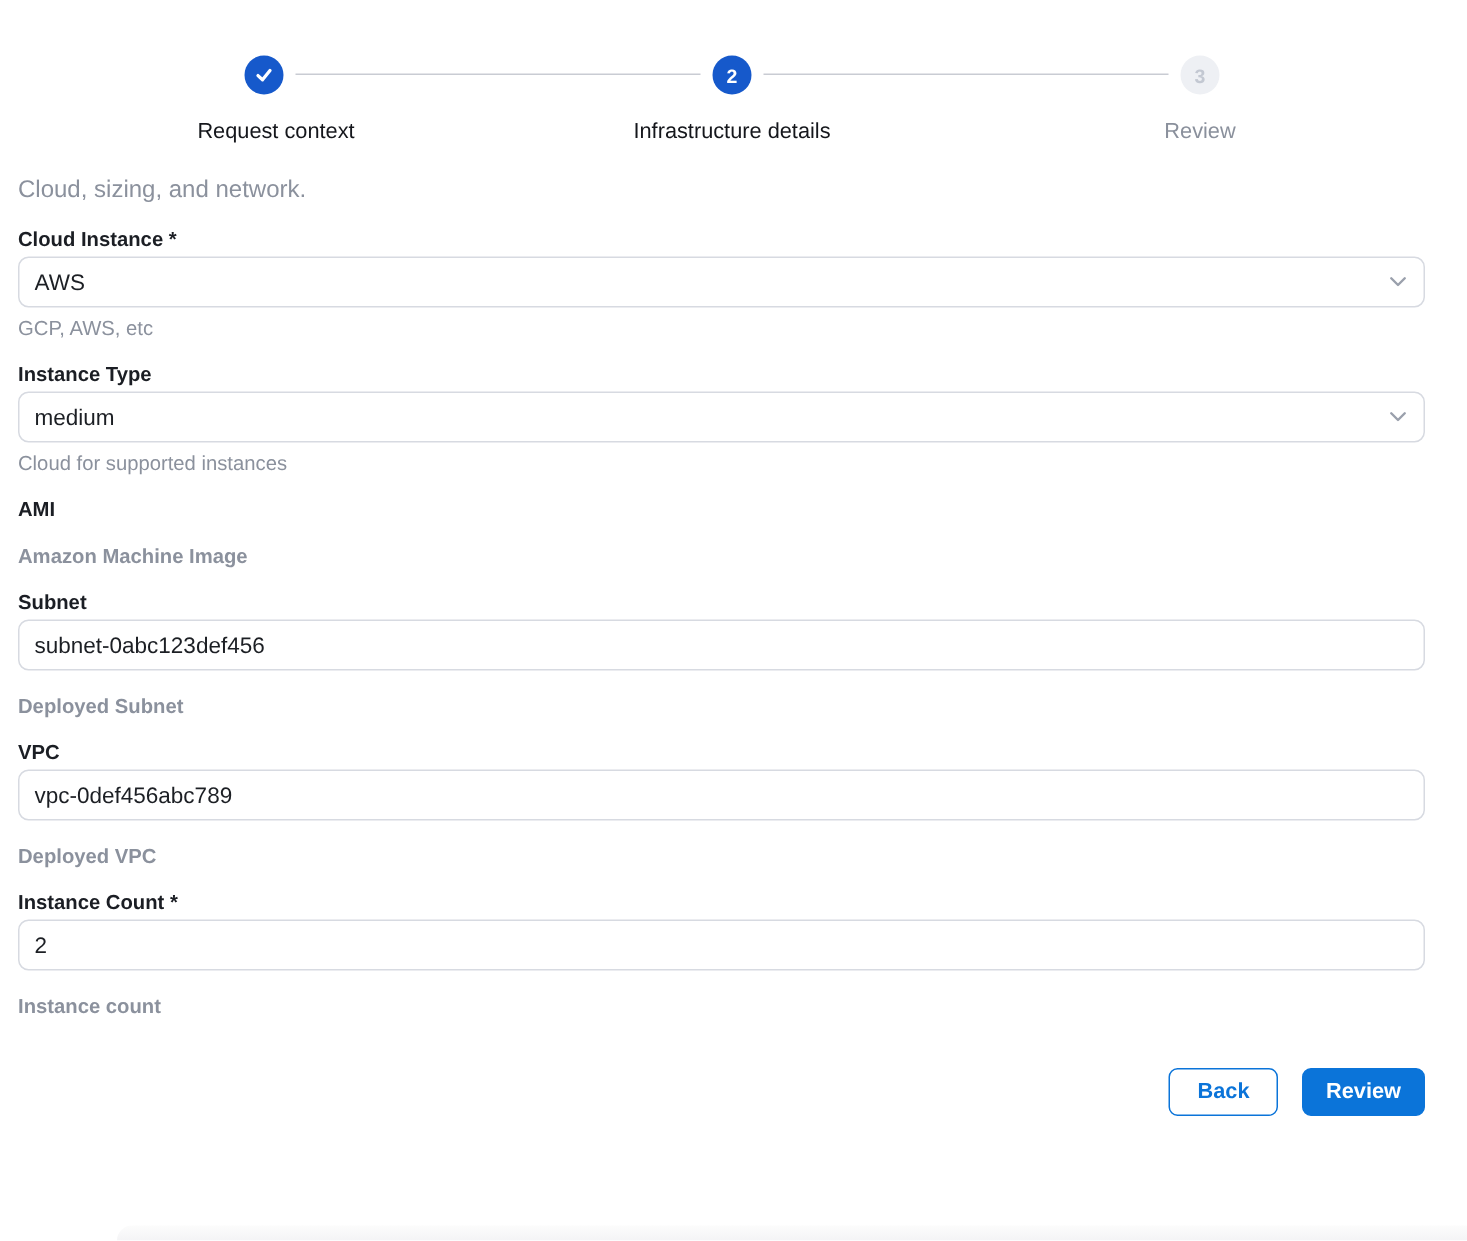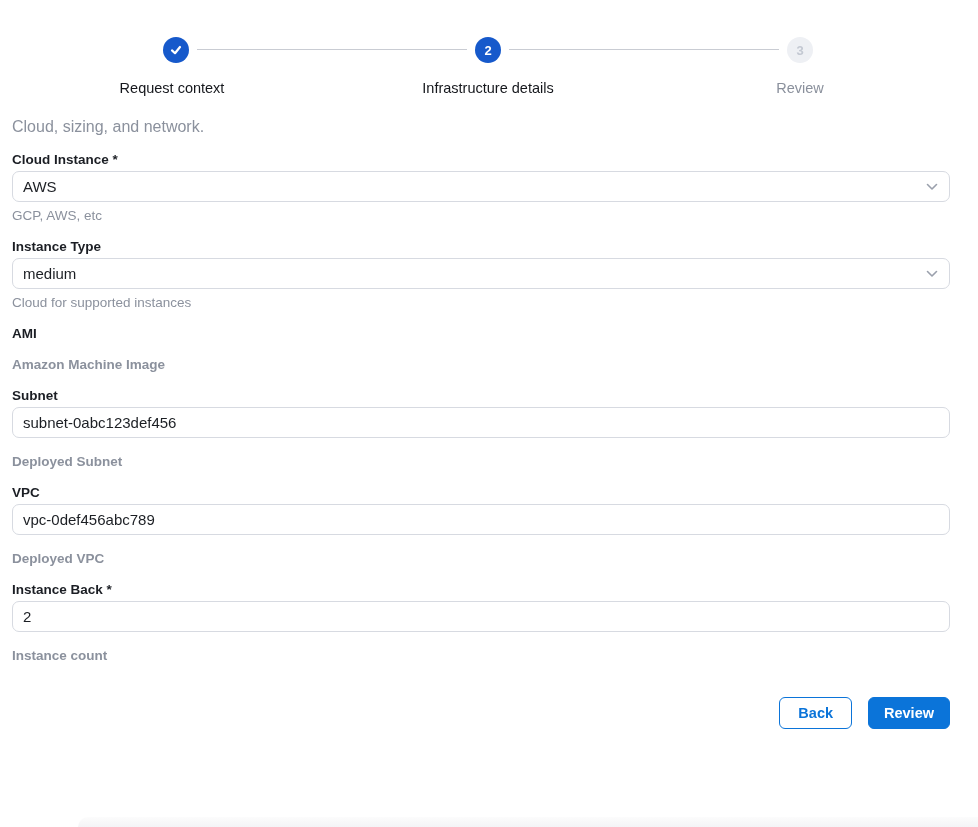--- a/index.html
+++ b/index.html
@@ -36,21 +36,21 @@
   .form { margin: 0 28px 0 12px; width: 938px; }
   .subtitle { margin-top: 18px; font-size: 16px; color: #8b919d; }
   .field-label {
     margin-top: 16px; margin-bottom: 4px;
     font-size: 13.5px; font-weight: 700; color: #1b1e24;
   }
   .input-wrap { position: relative; width: 938px; }
   .text-input {
     width: 938px; height: 31px;
     border: 1px solid #d7dae1; border-radius: 7px;
-    padding: 1px 10px; font-size: 15px; color: #1c1f24;
+    padding: 16px 10px; font-size: 15px; color: #1c1f24;
     font-family: "Liberation Sans", sans-serif;
     background: #ffffff; outline: none; display: block;
   }
   .select .text-input { padding-right: 34px; }
   .chevron {
     position: absolute; right: 12px; top: 50%; transform: translateY(-50%);
     display: flex; pointer-events: none;
   }
   .helper { font-size: 13.5px; color: #8b919d; }
   .helper.near { margin-top: 6px; }
@@ -93,21 +93,21 @@
     </svg>
   </div>
   <div class="step-line" style="left:197px; width:270px"></div>
   <div class="step-circle active" style="left:475px">
     <span>2</span>
   </div>
   <div class="step-line" style="left:509px; width:270px"></div>
   <div class="step-circle todo" style="left:787px">
     <span>3</span>
   </div>
-  <div class="step-label" style="left:172px">Request context</div>
+  <div class="step-label" style="left:184px">Request context</div>
   <div class="step-label" style="left:488px">Infrastructure details</div>
   <div class="step-label muted" style="left:800px">Review</div>
 </div>
 
 <div class="form">
   <p class="subtitle">Cloud, sizing, and network.</p>
 
   <div class="field-label">Cloud Instance *</div>
   <div class="input-wrap select">
     <input class="text-input" type="text" readonly="" value="AWS" style="">
@@ -138,21 +138,21 @@
     <input class="text-input" type="text" value="subnet-0abc123def456" style="">
   </div>
   <div class="helper far">Deployed Subnet</div>
 
   <div class="field-label">VPC</div>
   <div class="input-wrap">
     <input class="text-input" type="text" value="vpc-0def456abc789" style="">
   </div>
   <div class="helper far">Deployed VPC</div>
 
-  <div class="field-label">Instance Back *</div>
+  <div class="field-label">Instance Count *</div>
   <div class="input-wrap">
     <input class="text-input" type="text" value="2" style="">
   </div>
   <div class="helper far">Instance count</div>
 </div>
 
 <div class="actions">
   <button class="btn btn-outline">Back</button>
   <button class="btn btn-solid">Review</button>
 </div>

